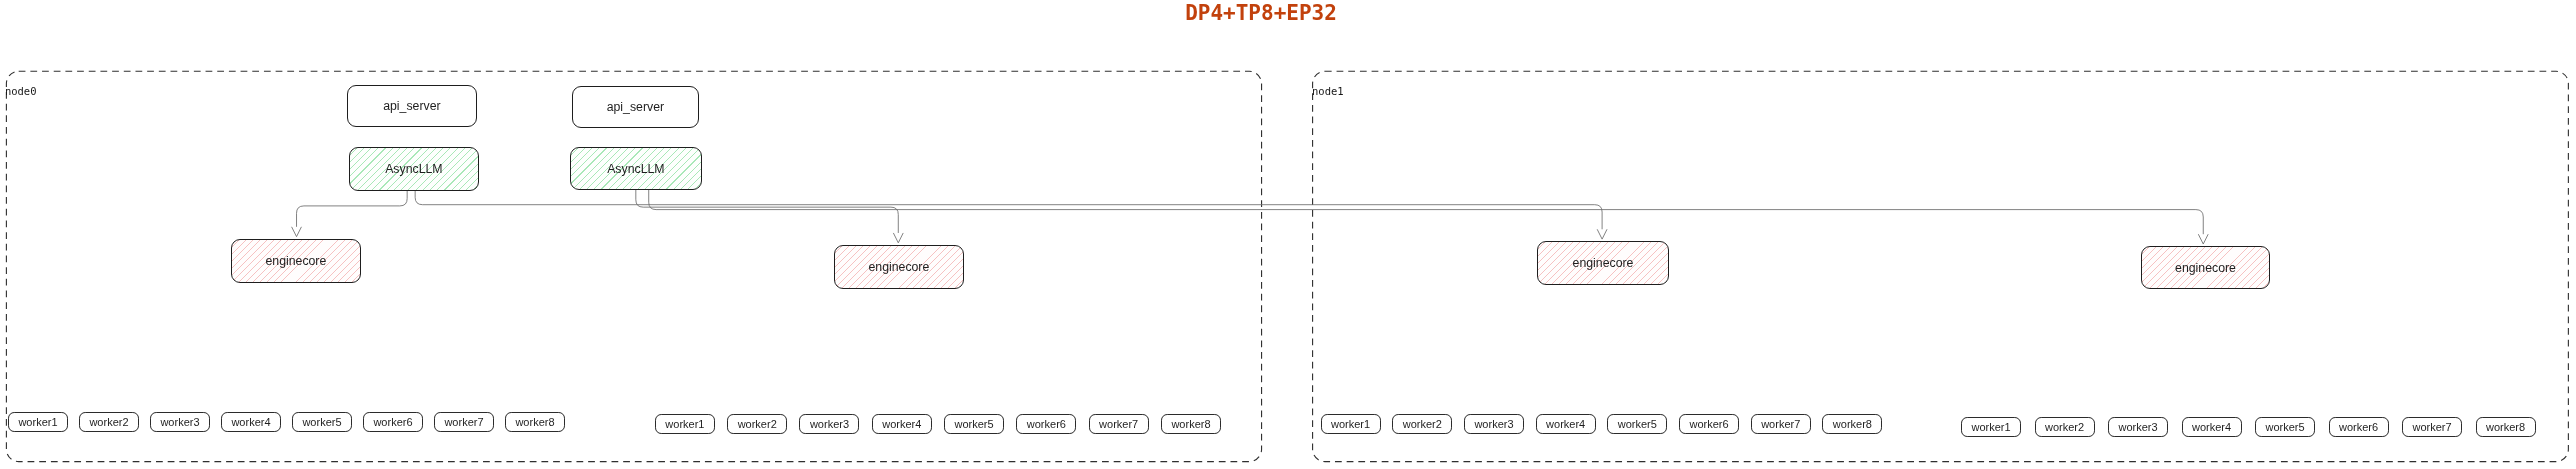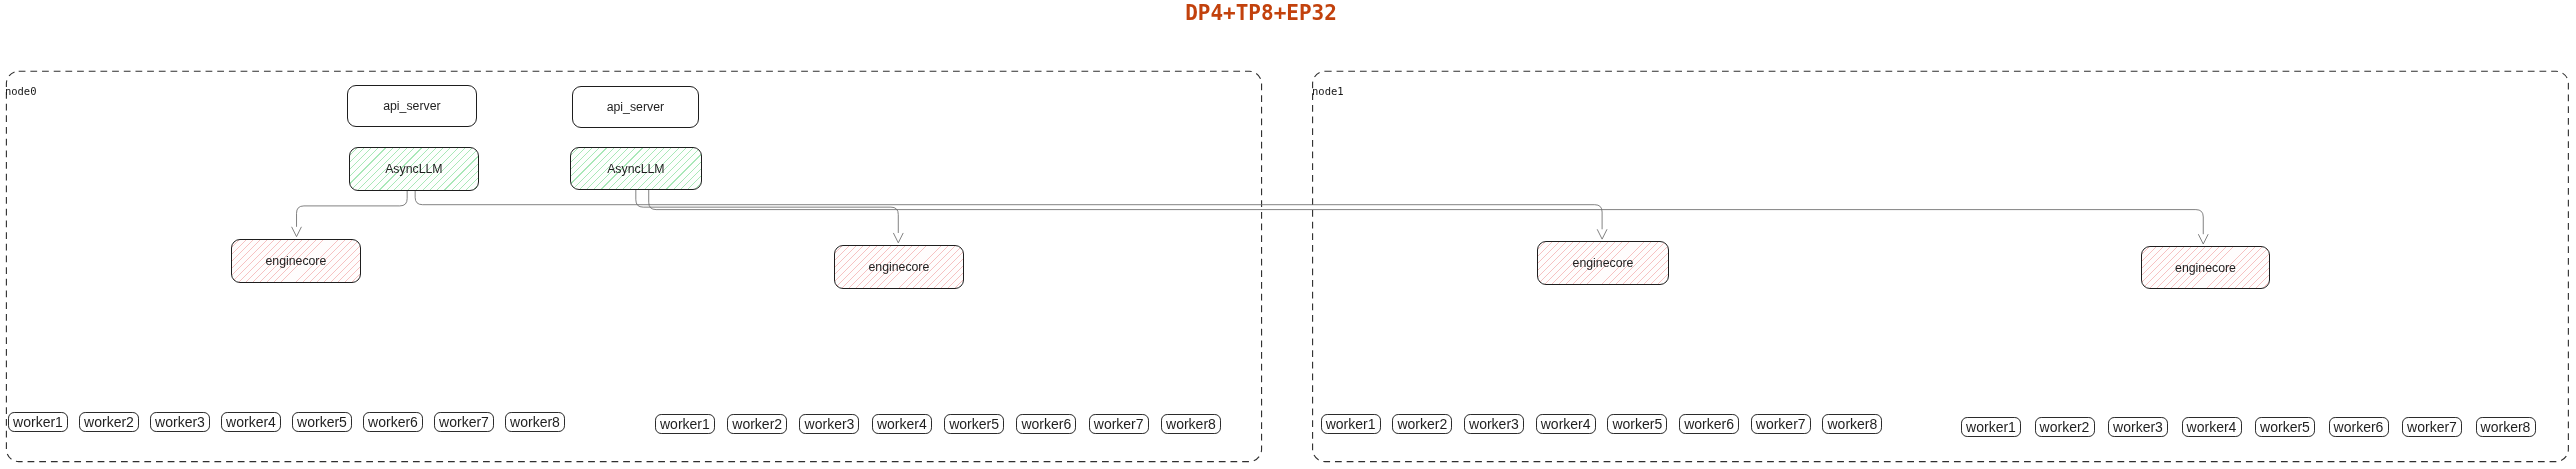--- a/index.html
+++ b/index.html
@@ -29,21 +29,21 @@
   }
   .hatch-red{
     background-color:#fffdfd;
     background-image:repeating-linear-gradient(135deg, transparent 0, transparent 4.3px, #f6c2c2 4.3px, #f6c2c2 5px);
   }
   .wrow{position:absolute;display:flex;}
   .worker{
     box-sizing:border-box;width:60px;height:20px;flex:0 0 60px;
     border:1.2px solid #2b2b2b;border-radius:6.2px;background:#ffffff;
     display:flex;align-items:center;justify-content:center;
-    font-size:14px;white-space:nowrap;
+    font-size:11px;white-space:nowrap;
   }
   svg.overlay{position:absolute;left:0;top:0;pointer-events:none;}
 </style>
 </head>
 <body>
 
 <svg class="overlay" width="2576" height="469" viewBox="0 0 4188 763">
 
   <rect x="9" y="116" width="2042" height="635" rx="20" fill="none" stroke="#2f2f2f" stroke-width="1.8" stroke-dasharray="11 8"></rect>
   <rect x="2134" y="116" width="2043" height="635" rx="20" fill="none" stroke="#2f2f2f" stroke-width="1.8" stroke-dasharray="11 8"></rect>

